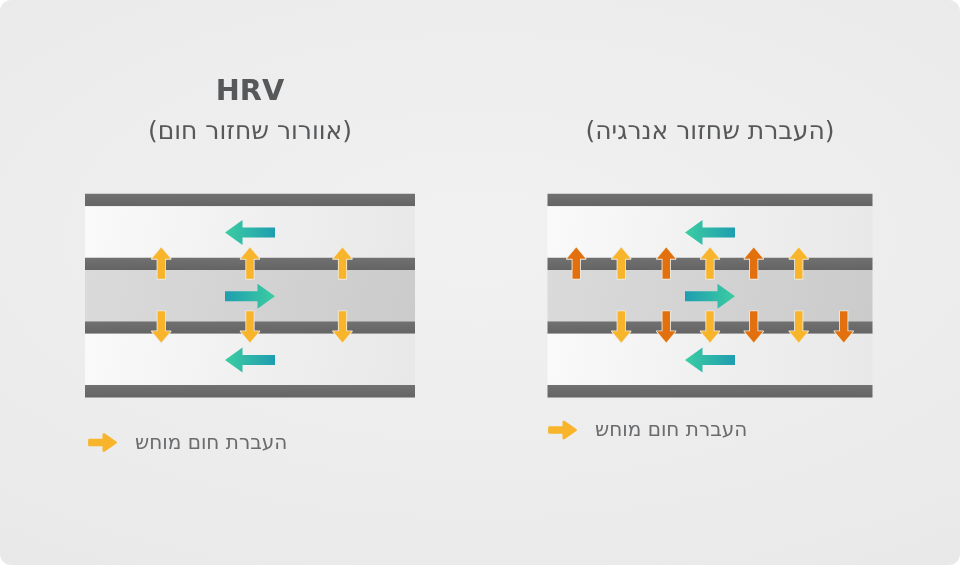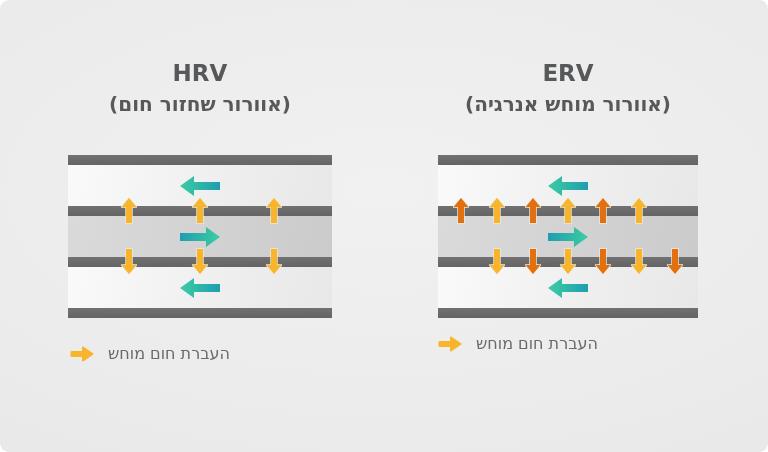--- a/index.html
+++ b/index.html
@@ -17,21 +17,21 @@
     color:#57585A;
     font-weight:bold;
     font-size:23px;
     line-height:26px;
     white-space:nowrap;
   }
   .panel-subtitle{
     position:absolute;
     text-align:center;
     color:#57585A;
-    font-weight:bold;
+    font-weight:normal;
     font-size:20px;
     line-height:26px;
     white-space:nowrap;
   }
   .title-hrv{left:68px;width:264px;top:60px;}
   .subtitle-hrv{left:68px;width:264px;top:91px;}
   .title-erv{left:438px;width:260px;top:60px;}
   .subtitle-erv{left:438px;width:260px;top:91px;}
 
   .diagram{
@@ -76,22 +76,21 @@
   }
 </style>
 </head>
 <body>
 
 <div class="canvas">
 
   <div class="panel-title title-hrv">HRV</div>
   <div class="panel-subtitle subtitle-hrv" dir="rtl">(אוורור שחזור חום)</div>
 
-  <div class="panel-title title-erv">ERV</div>
-  <div class="panel-subtitle subtitle-erv" dir="rtl">(אוורור מוחש אנרגיה)</div>
+  <div class="panel-subtitle subtitle-erv" dir="rtl">(העברת שחזור אנרגיה)</div>
 
   <div class="diagram diagram-hrv">
     <div class="wall"></div>
     <div class="channel light">
         <div class="flow-arrow">
           <svg width="42" height="22" viewBox="0 0 42 22" style="display:block">
             <defs>
               <linearGradient id="g1" x1="0" y1="0" x2="1" y2="0">
                 <stop offset="0" stop-color="#3CCDA2"></stop>
                 <stop offset="1" stop-color="#1F9DB0"></stop>

